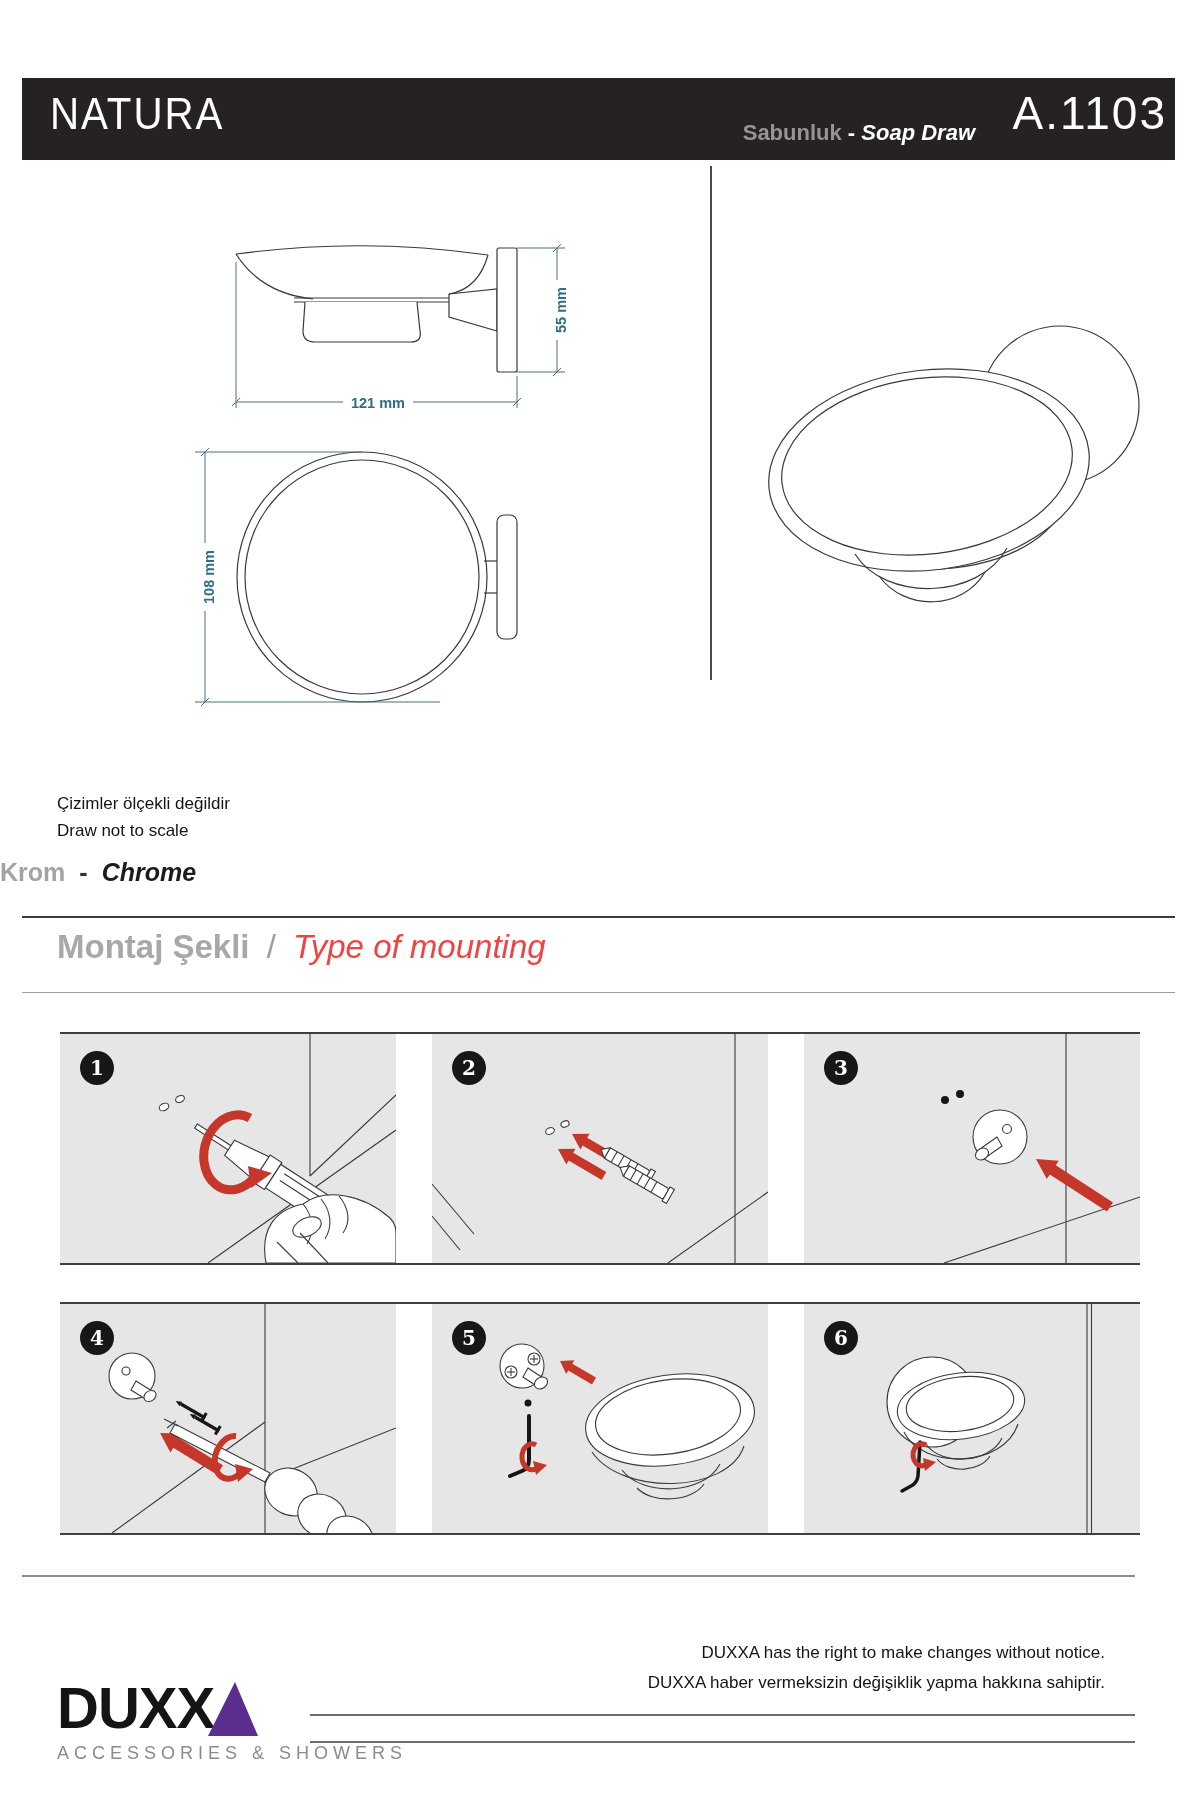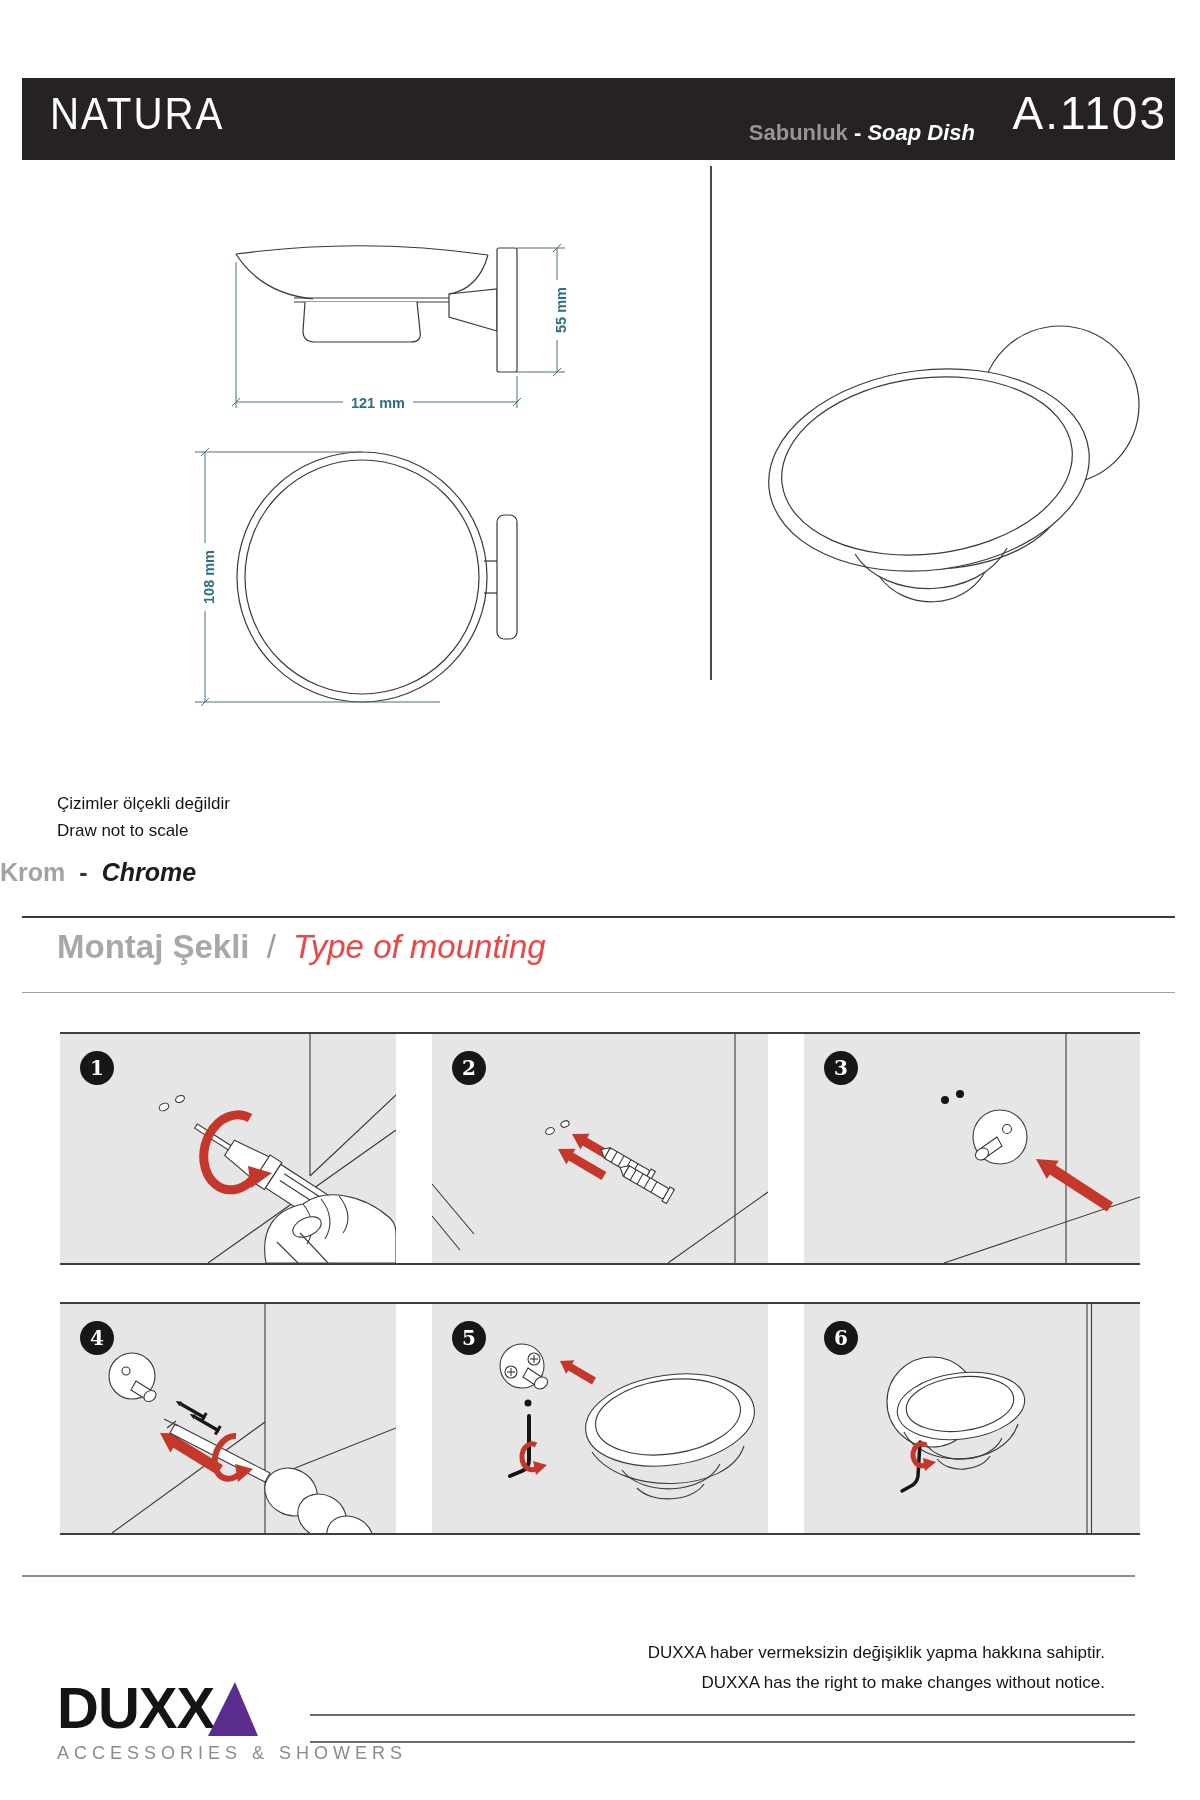--- a/index.html
+++ b/index.html
@@ -53,21 +53,21 @@
 </head>
 <body>
 
 <div class="page">
 
   <div class="header-bar">
     <div class="brand">NATURA</div>
     <div class="product">
       <span class="tr">Sabunluk</span>
       <span class="sep">-</span>
-      <span class="en">Soap Dish</span>
+      <span class="en">Soap Draw</span>
     </div>
     <div class="code">A.1103</div>
   </div>
 
   <div class="vdivider"></div>
 
   <svg class="drawing" style="left:155px;top:190px" width="470" height="235" viewBox="0 0 470 235">
     <g stroke="#3a3a3a" stroke-width="1.2" fill="none">
       <polygon points="294,104 342,99 342,141 294,127" fill="#fff"></polygon>
       <rect x="342" y="58" width="20" height="124" rx="2" fill="#fff"></rect>
@@ -303,22 +303,22 @@
         <path d="M116,138 L114,172 Q113,179 107,182 L98,187" stroke="#161616" stroke-width="3.5" fill="none" stroke-linecap="round"></path>
         <path d="M122,141 A9,11 0 1 0 124,159" stroke="#c5372b" stroke-width="5" fill="none"></path>
         <polygon points="119,154 132,158 121,167" fill="#c5372b"></polygon>
       </svg>
     </div>
   </div>
 
   <div class="hr3"></div>
 
   <div class="notice">
+    <div>DUXXA has the right to make changes without notice.</div>
     <div>DUXXA haber vermeksizin değişiklik yapma hakkına sahiptir.</div>
-    <div>DUXXA has the right to make changes without notice.</div>
   </div>
 
   <div class="logo">
     <div class="logo-word">
       <span class="logo-text">DUXX</span>
       <svg class="logo-tri" width="56" height="54" viewBox="0 0 56 54">
         <polygon points="6,54 33,0 56,54" fill="#5b2d8e"></polygon>
       </svg>
     </div>
     <div class="tagline">ACCESSORIES &amp; SHOWERS</div>

